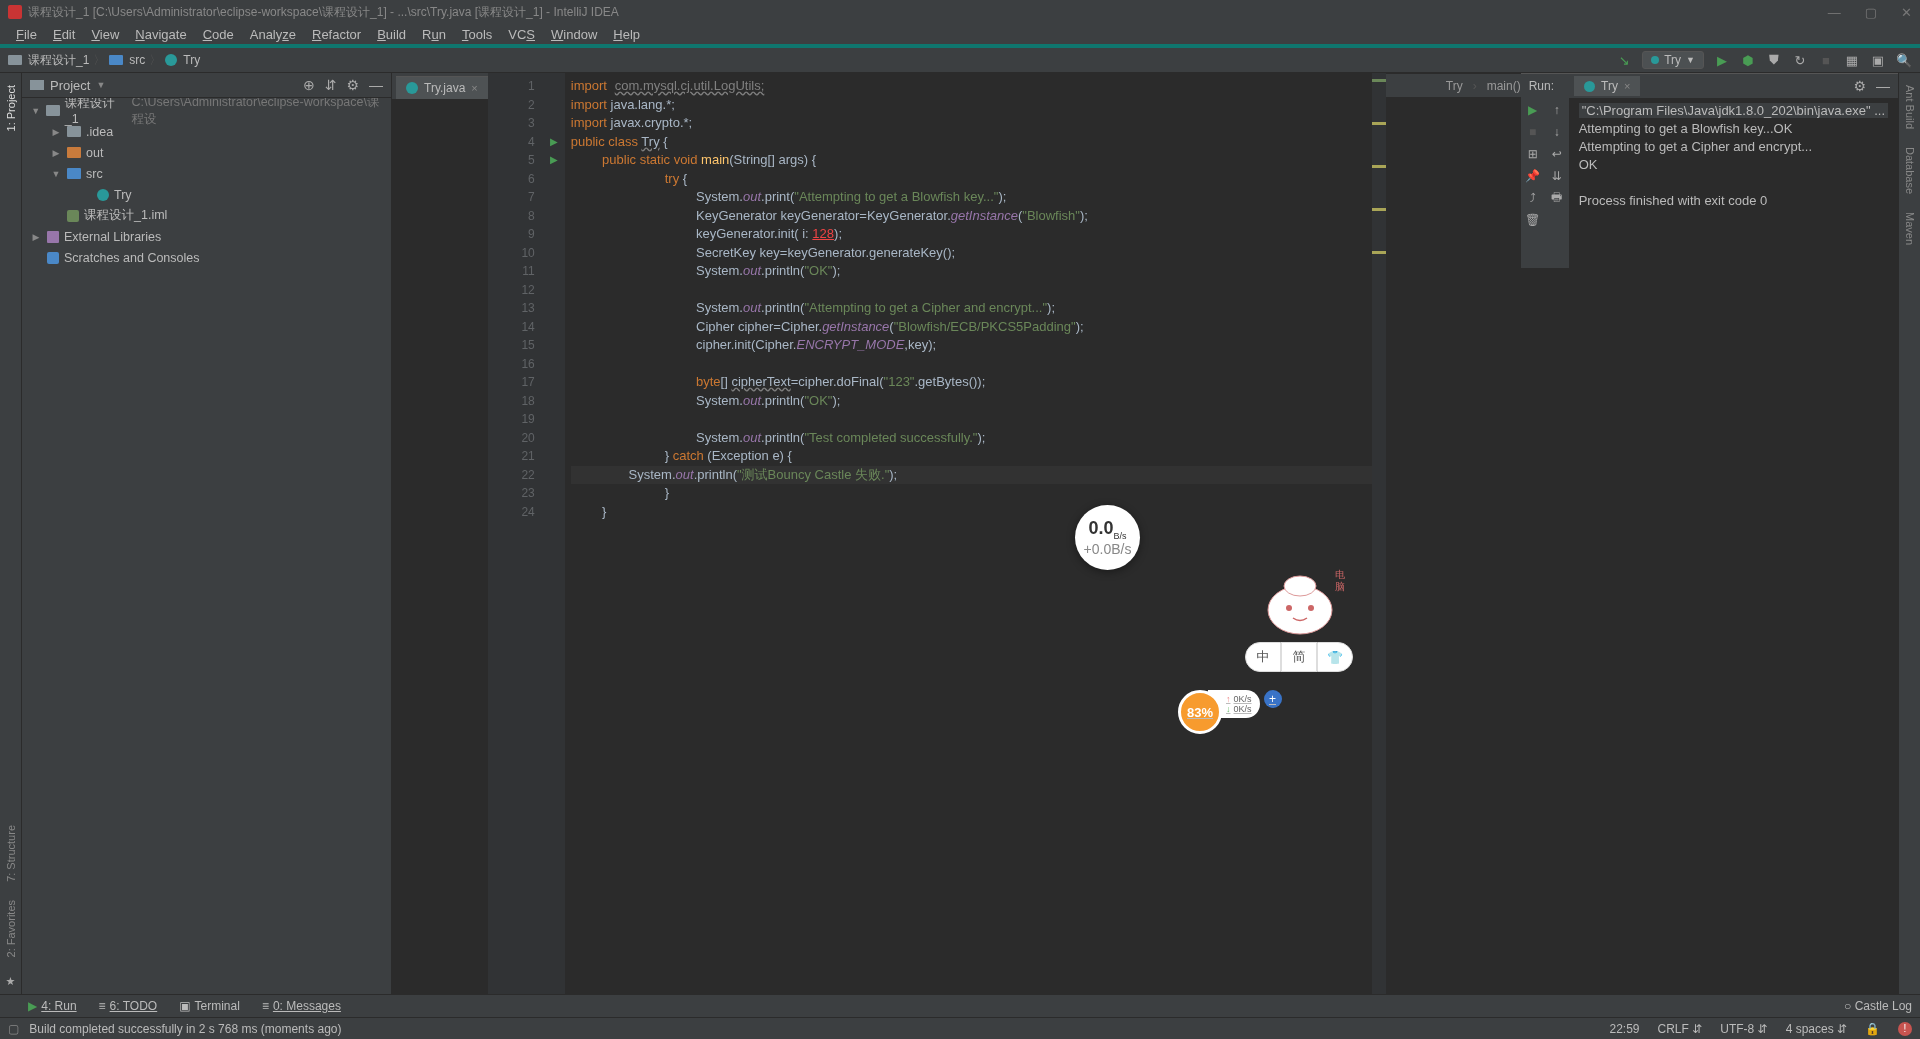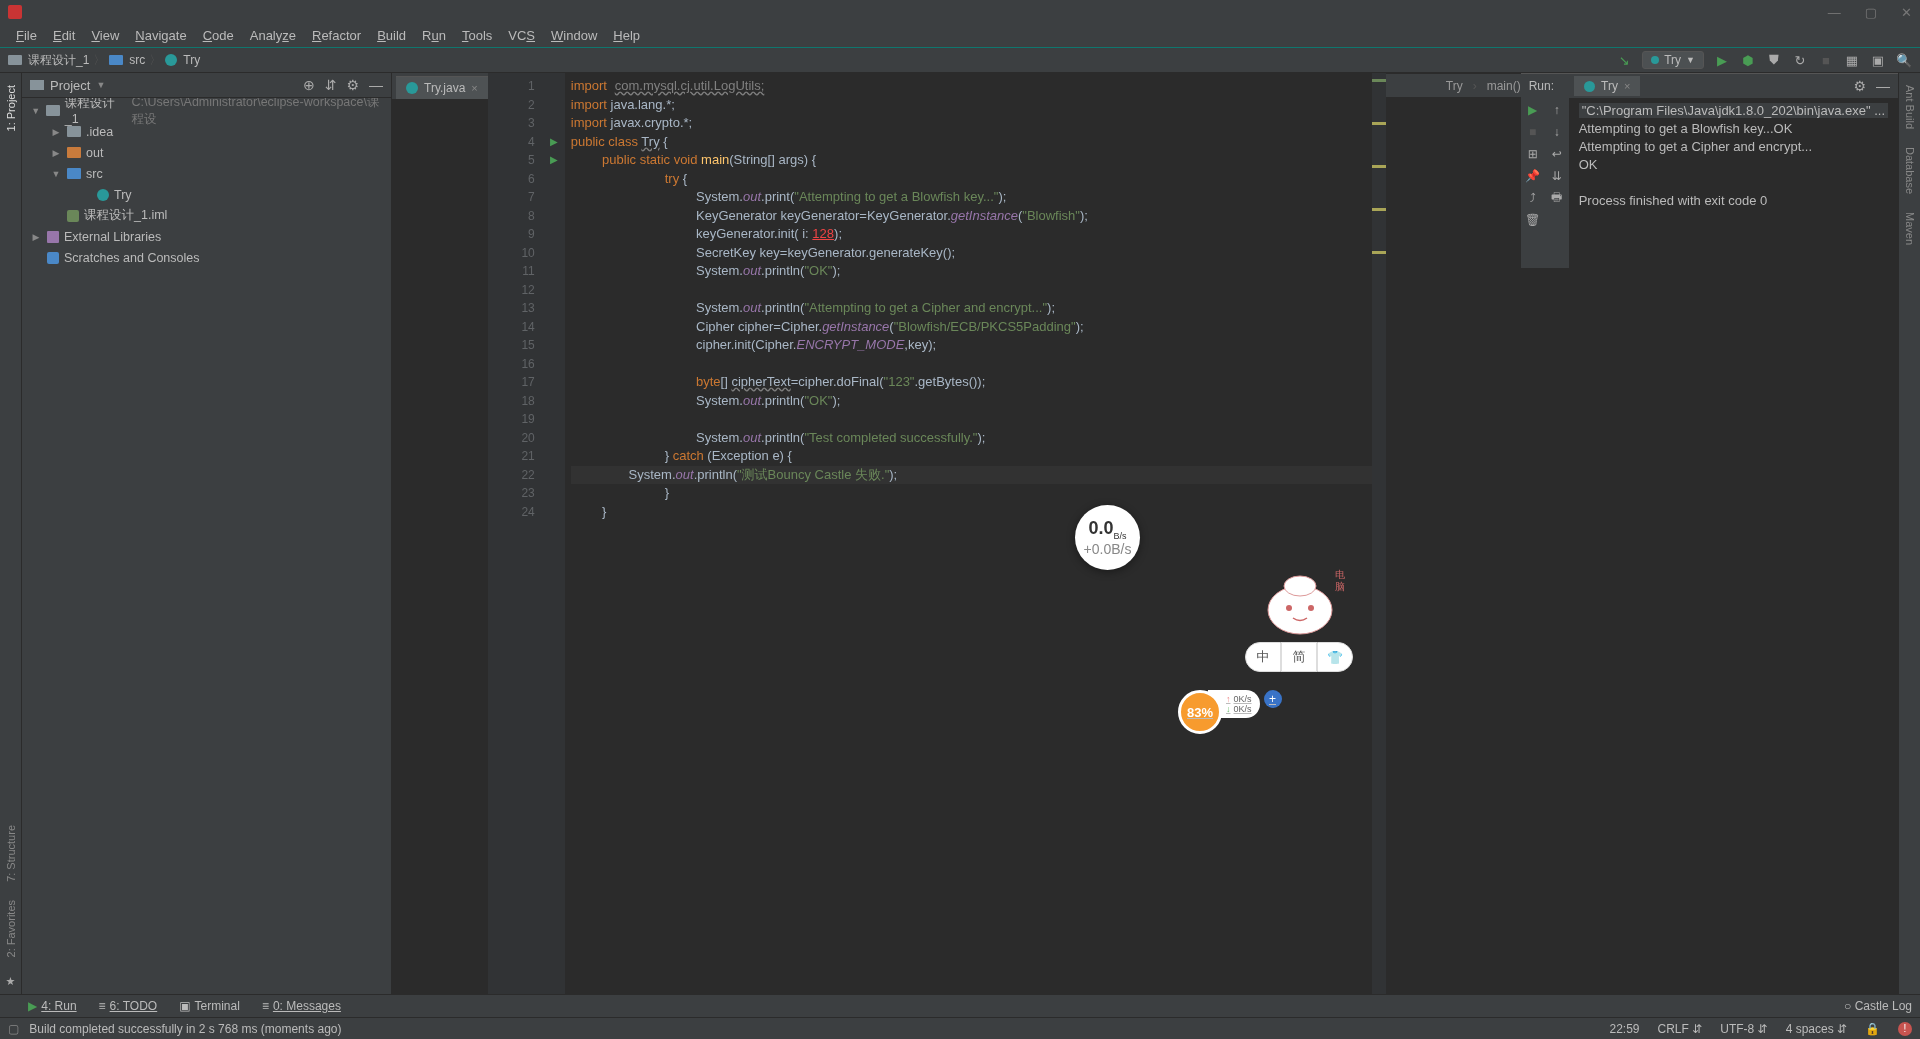--- a/index.html
+++ b/index.html
@@ -2,21 +2,21 @@
 <html><head>
 <meta charset="utf-8">
 <style>
 * { margin: 0; padding: 0; box-sizing: border-box; font-family: "Segoe UI", Arial, sans-serif; }
 body { background: #2b2b2b; color: #bbb; width: 1920px; height: 1039px; overflow: hidden; position: relative; }
 
 .titlebar { height: 24px; background: #3c3f41; display: flex; align-items: center; padding: 0 8px; font-size: 12px; color: #888; }
 .titlebar .icon { width: 14px; height: 14px; background: #c93434; margin-right: 6px; border-radius: 2px; }
 .win-ctrl { margin-left: auto; display: flex; gap: 24px; color: #777; font-size: 13px; }
 
-.menubar { height: 24px; background: #3c3f41; display: flex; align-items: center; padding: 0 8px; border-bottom: 1px solid #0f766e; }
+.menubar { height: 24px; background: #3c3f41; display: flex; align-items: center; padding: 0 8px; border-bottom: 4px solid #0f766e; }
 .menubar .mi { font-size: 13px; color: #bbb; padding: 0 8px; cursor: pointer; }
 .menubar .mi u { text-decoration: underline; }
 
 .navbar { height: 25px; background: #3c3f41; display: flex; align-items: center; padding: 0 8px; border-bottom: 1px solid #2b2b2b; }
 .crumb { display: flex; align-items: center; font-size: 12px; gap: 2px; }
 .crumb .sep { color: #555; margin: 0 2px; }
 .crumb .fico { width: 14px; height: 10px; background: #87939a; margin-right: 4px; border-radius: 1px; }
 .crumb .fico.blue { background: #4a88c7; }
 .crumb .cico { width: 12px; height: 12px; background: #299999; border-radius: 50%; margin-right: 4px; }
 .nav-right { margin-left: auto; display: flex; align-items: center; gap: 10px; }
@@ -109,20 +109,21 @@
 .float-perf .pct { width: 44px; height: 44px; background: #f79b2e; border-radius: 50%; color: #fff; display: flex; align-items: center; justify-content: center; font-size: 13px; font-weight: bold; border: 3px solid #fff; z-index: 2; }
 .float-perf .bar { background: #fff; border-radius: 0 16px 16px 0; padding: 4px 8px 4px 18px; margin-left: -14px; display: flex; flex-direction: column; font-size: 9px; color: #666; }
 .float-perf .bar .row { display: flex; align-items: center; gap: 3px; }
 .float-perf .plus { width: 18px; height: 18px; background: #3973c7; border-radius: 50%; color: #fff; display: flex; align-items: center; justify-content: center; margin-left: 4px; font-size: 12px; }
 </style>
 </head>
 <body>
 
 <div class="titlebar">
   <div class="icon"></div>
+  <span>课程设计_1 [C:\Users\Administrator\eclipse-workspace\课程设计_1] - ...\src\Try.java [课程设计_1] - IntelliJ IDEA</span>
   <div class="win-ctrl">
     <span>—</span>
     <span>▢</span>
     <span>✕</span>
   </div>
 </div>
 
 <div class="menubar">
   <span class="mi"><u>F</u>ile</span>
   <span class="mi"><u>E</u>dit</span>

